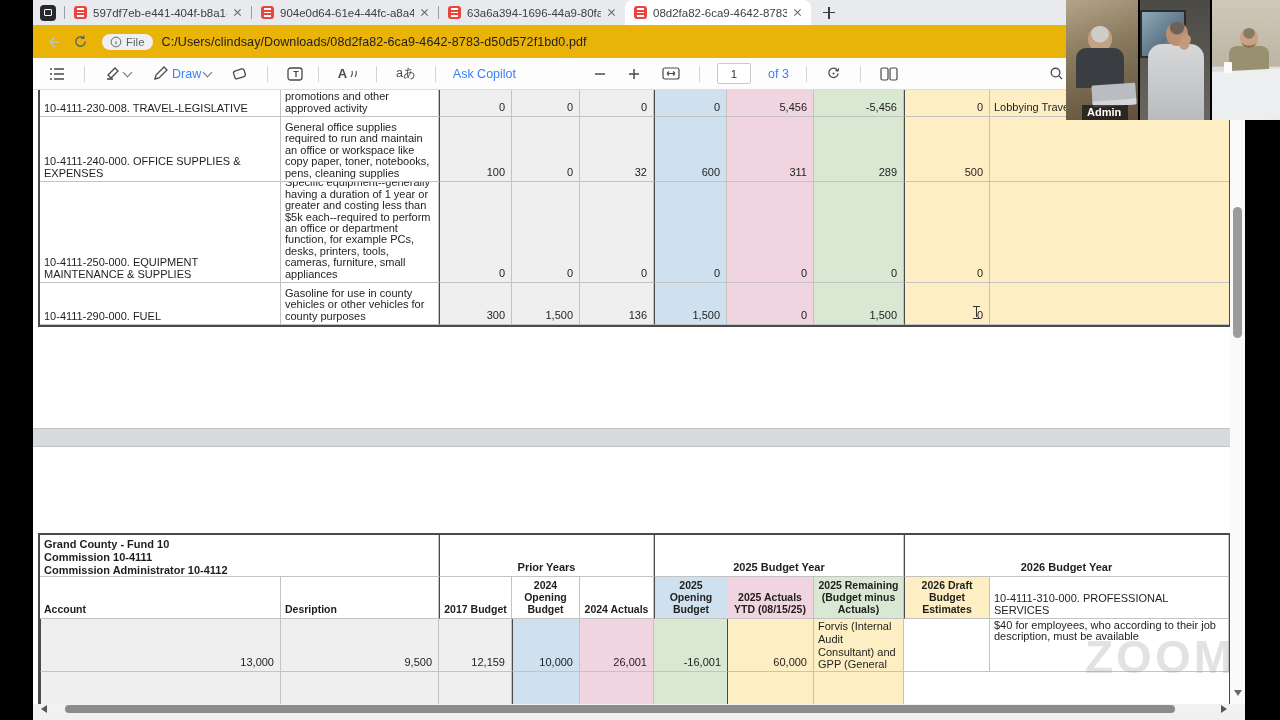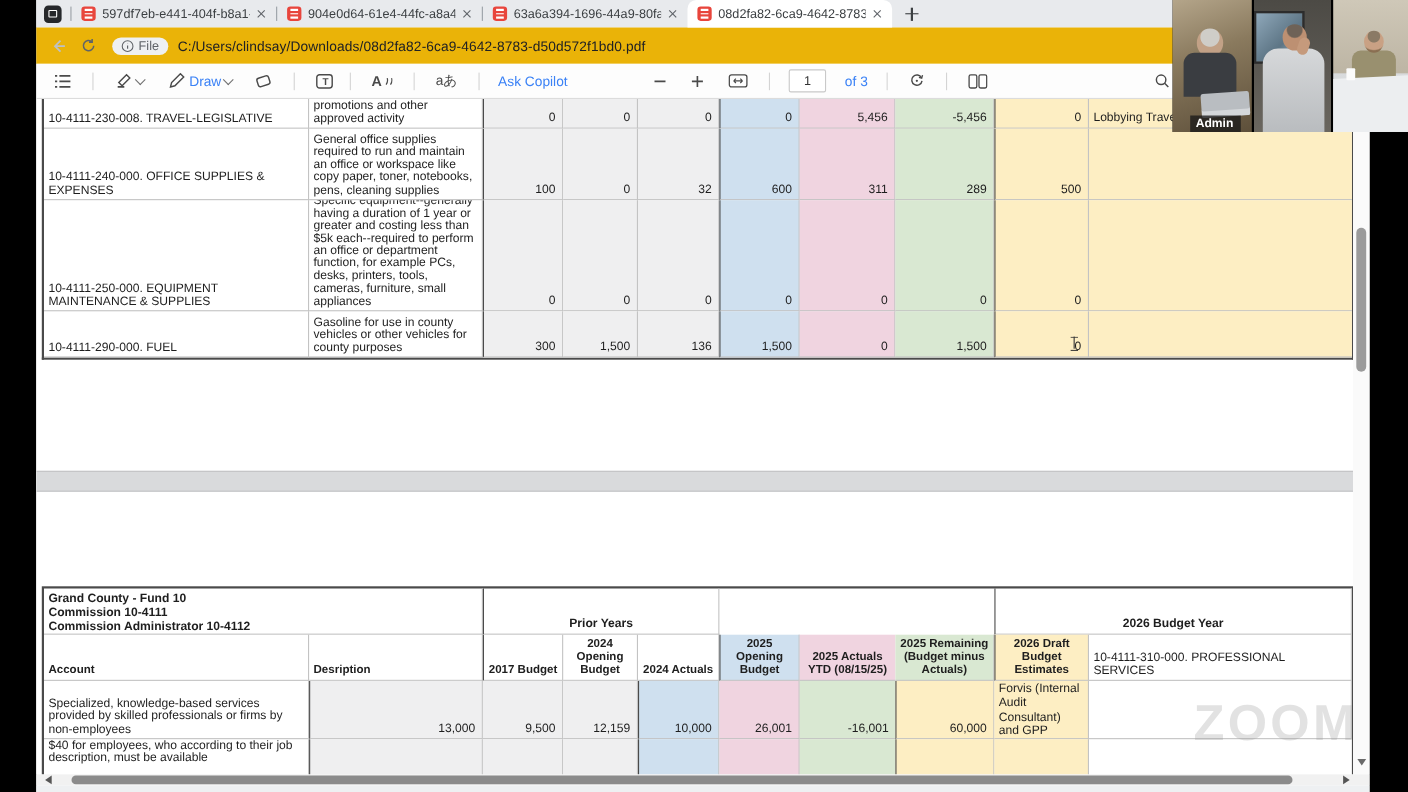--- a/index.html
+++ b/index.html
@@ -376,34 +376,34 @@
       <div class="pagegap"></div>
 
       <div class="btable bottable">
 
         <div class="cell titleblock" style="grid-column:1/3;">
           <span>Grand County - Fund 10</span>
           <span>Commission 10-4111</span>
           <span>Commission Administrator 10-4112</span>
         </div>
         <div class="cell grouphdr bl-dark" style="grid-column:3/6;">Prior Years</div>
+        <div class="cell grouphdr bl-dark" style="grid-column:6/9;">2025 Budget Year</div>
         <div class="cell grouphdr bl-dark" style="grid-column:9/11;">2026 Budget Year</div>
 
         <div class="cell hcell hleft">Account</div>
         <div class="cell hcell hleft">Desription</div>
         <div class="cell hcell bl-dark">2017 Budget</div>
         <div class="cell hcell">2024 Opening Budget</div>
         <div class="cell hcell">2024 Actuals</div>
         <div class="cell hcell c-blue bl-dark">2025 Opening Budget</div>
         <div class="cell hcell c-pink">2025 Actuals YTD (08/15/25)</div>
         <div class="cell hcell c-green">2025 Remaining (Budget minus Actuals)</div>
         <div class="cell hcell c-yellow bl-dark">2026 Draft Budget Estimates</div>
 
         <div class="cell acct">10-4111-310-000. PROFESSIONAL SERVICES</div>
-        <div class="cell desc">Specialized, knowledge-based services provided by skilled professionals or firms by non-employees</div>
         <div class="cell num c-gray bl-dark">13,000</div>
         <div class="cell num c-gray">9,500</div>
         <div class="cell num c-gray">12,159</div>
         <div class="cell num c-blue bl-dark">10,000</div>
         <div class="cell num c-pink">26,001</div>
         <div class="cell num c-green">-16,001</div>
         <div class="cell num c-yellow bl-dark">60,000</div>
         <div class="cell cmt cmt-top c-yellow">Forvis (Internal Audit Consultant) and GPP (General Financial Consultant)
 $30K to be eliminated from C/A budget for Financial Consultant Services</div>
 

